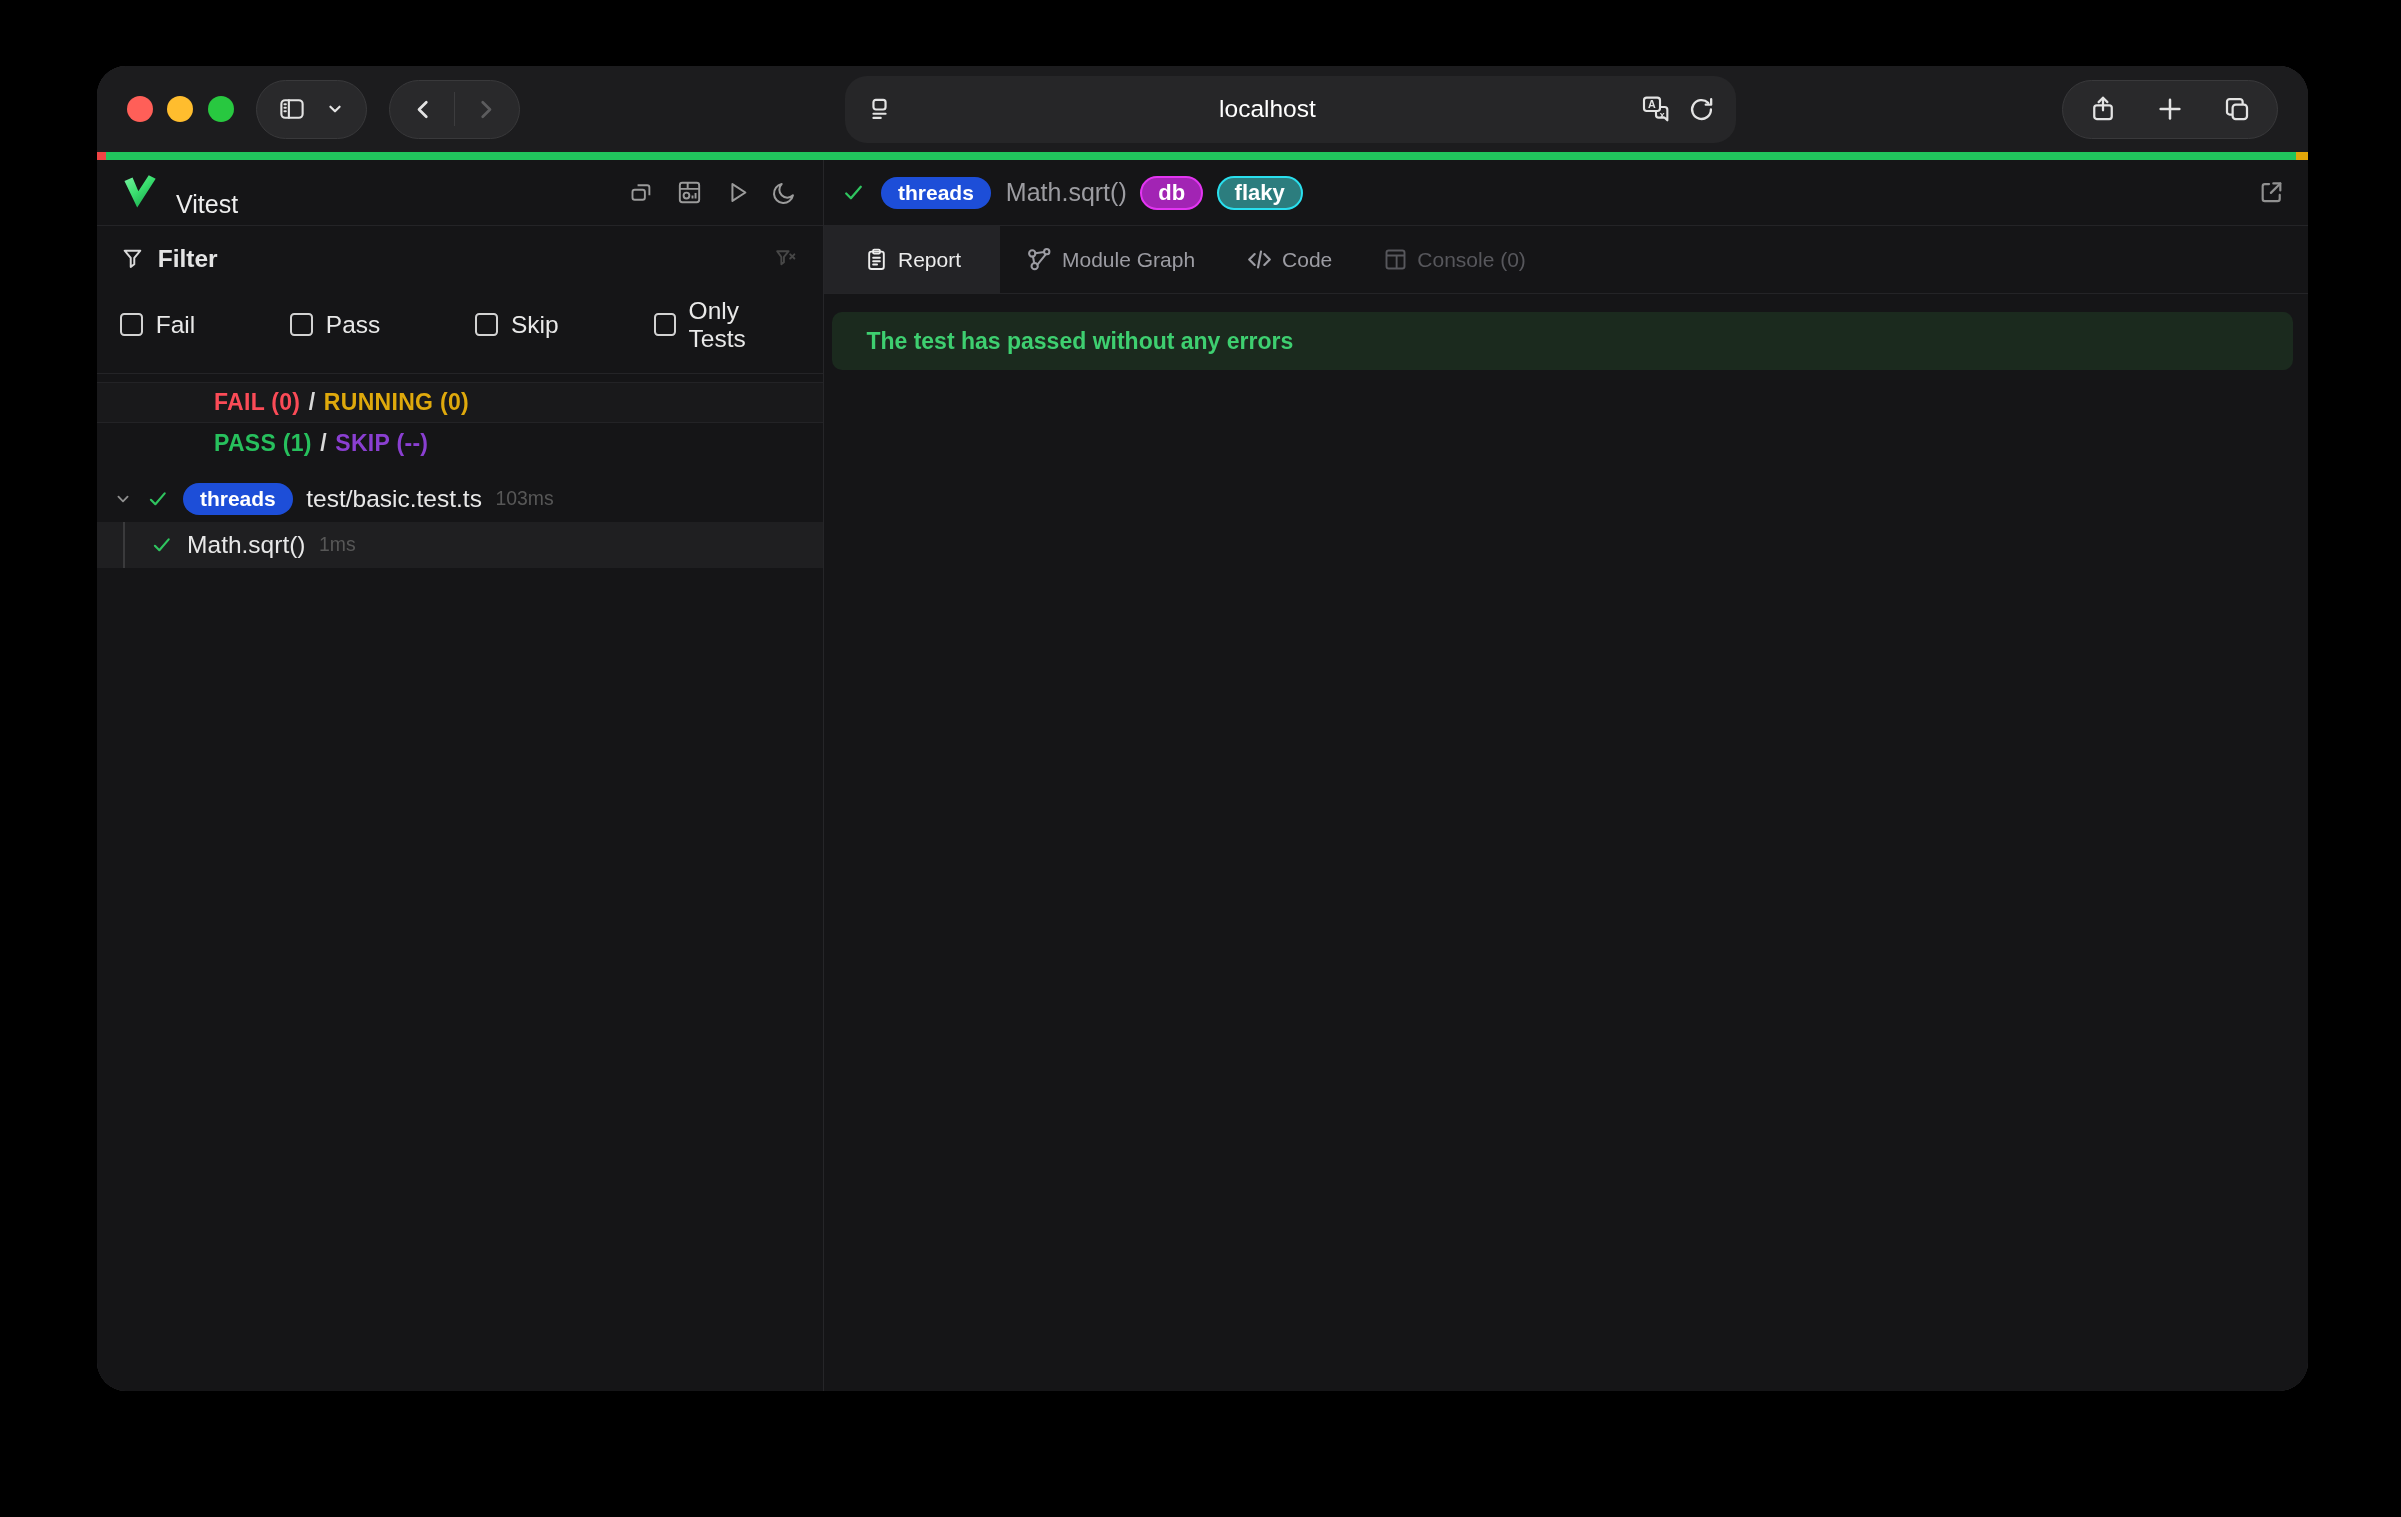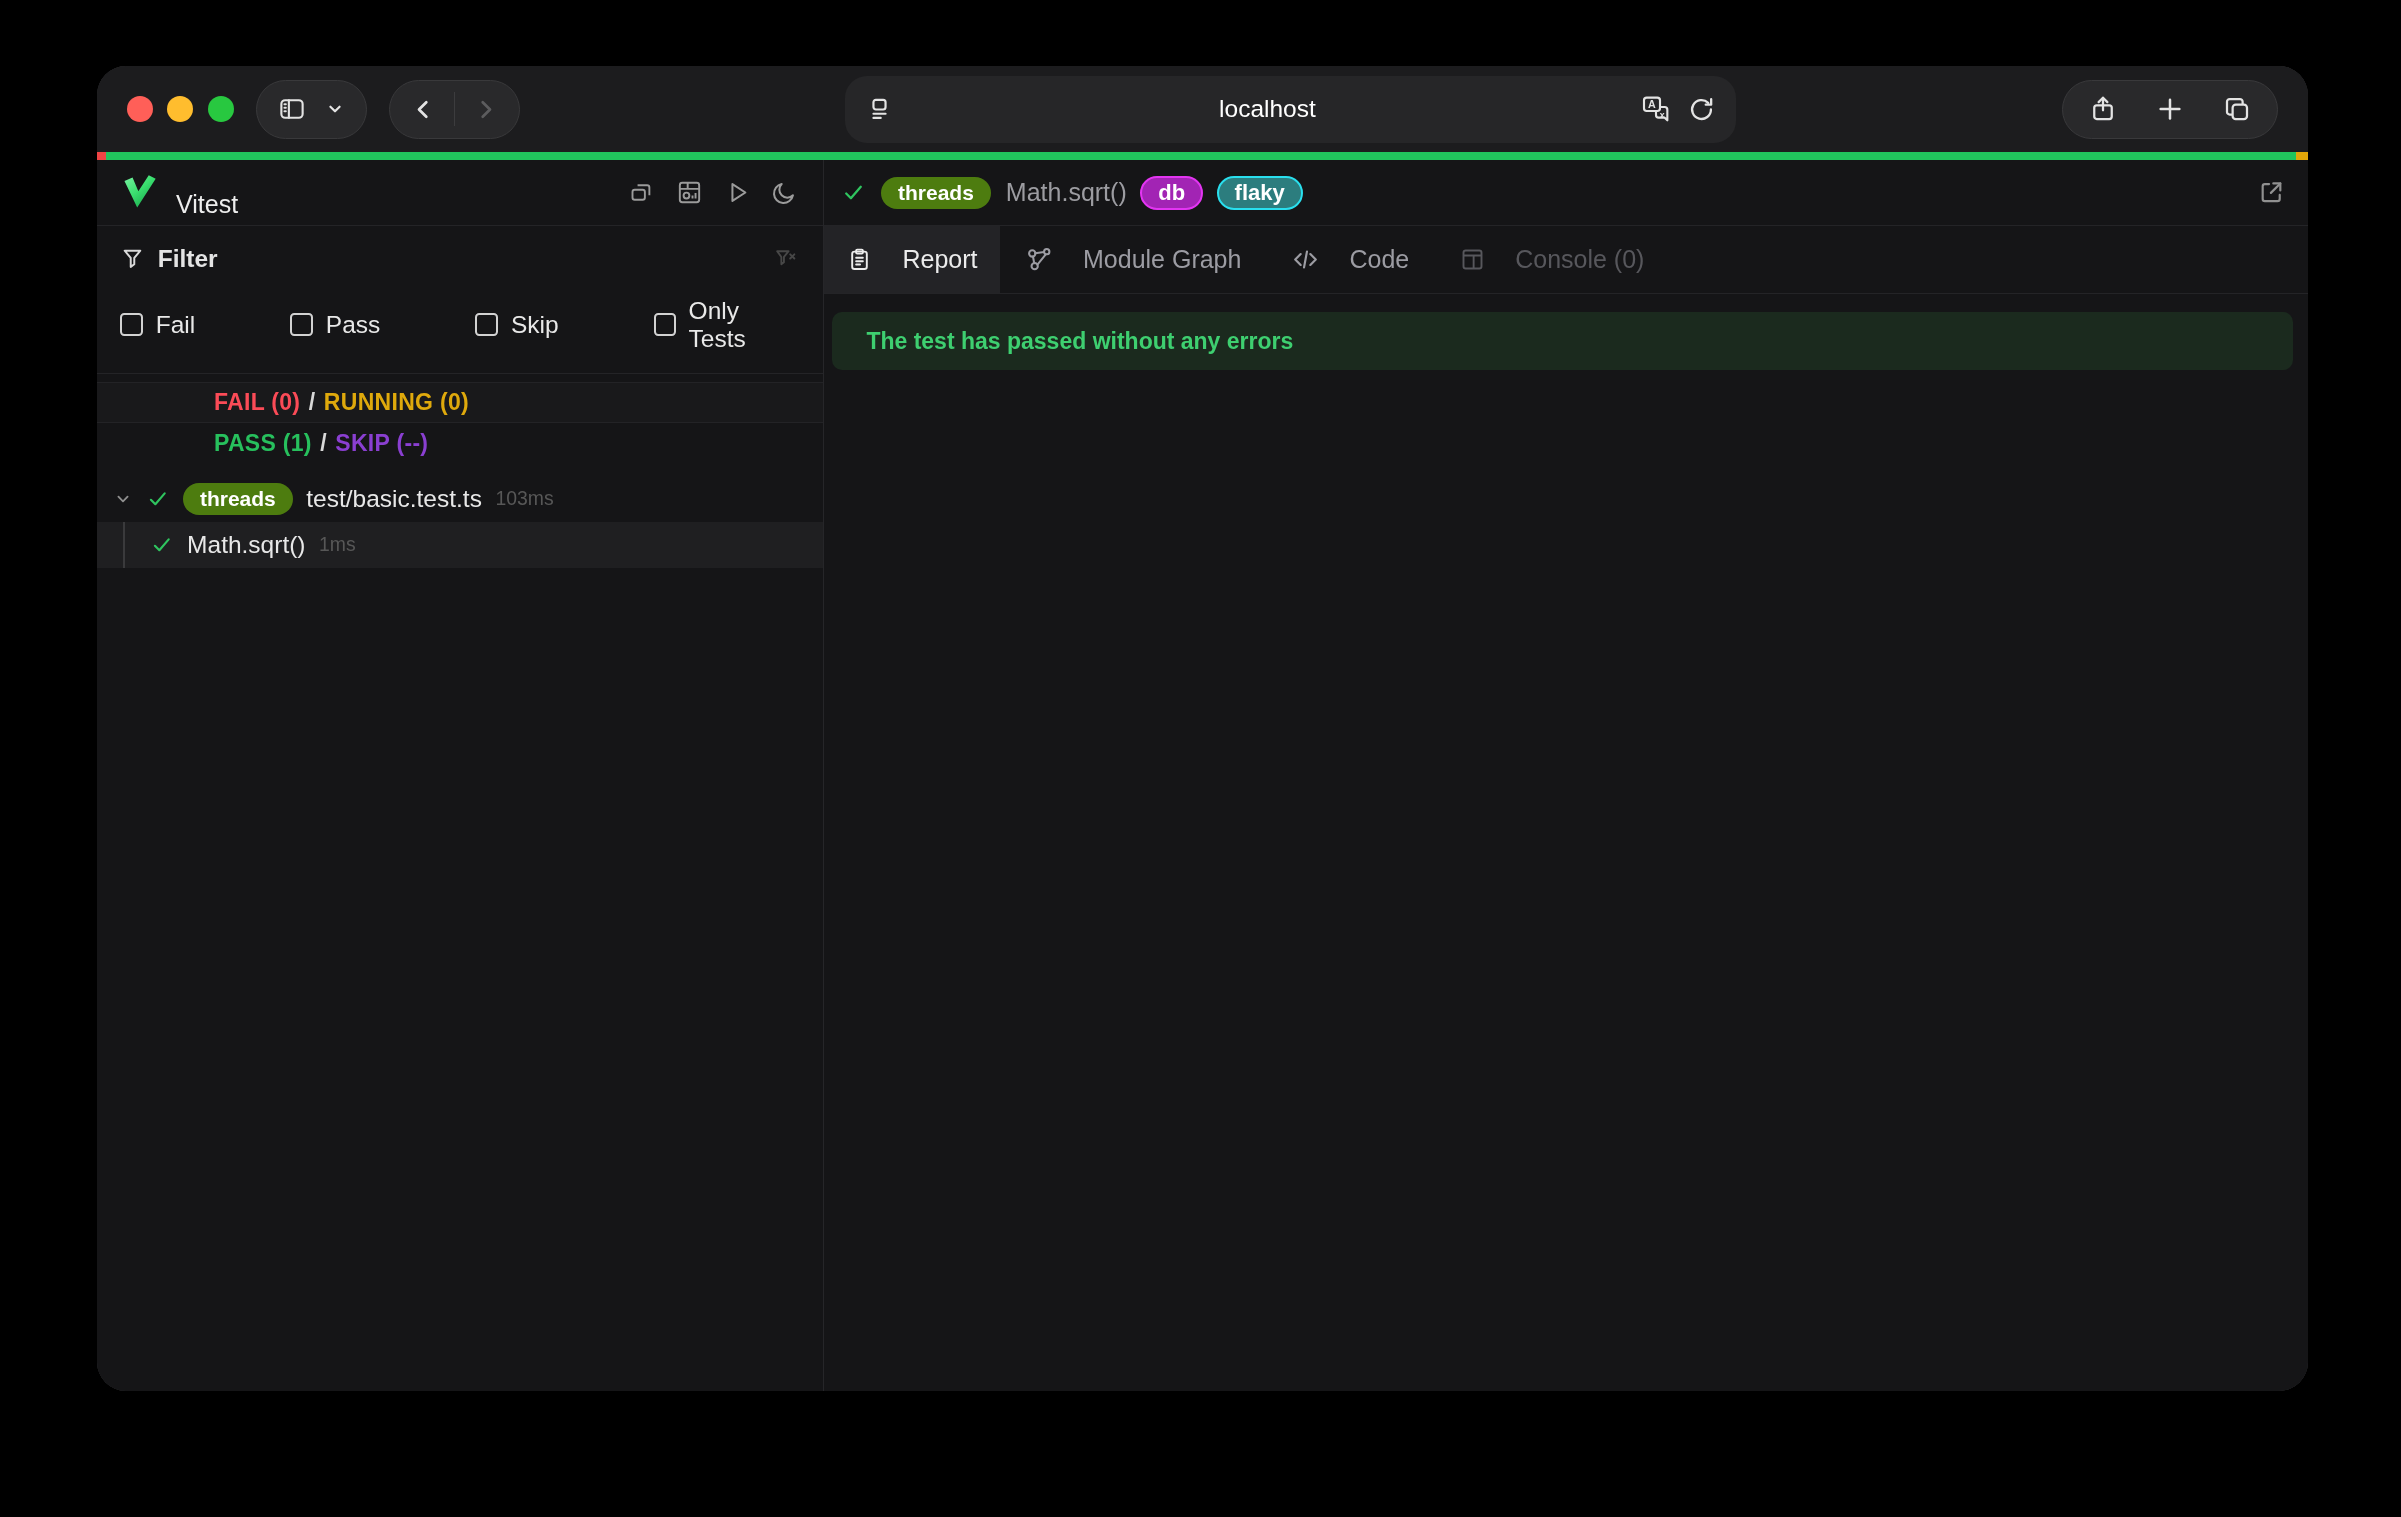--- a/index.html
+++ b/index.html
@@ -77,36 +77,36 @@
 
   
   .main-header{ height:66px; display:flex; align-items:center; padding:0 22px 0 17px; flex:0 0 auto; }
   .main-title{ margin-left:15px; font-size:25px; color:#9c9ca1; }
   .tag-pill{ font-size:22px; font-weight:700; height:34px; padding:8px 16px; border-radius:843px; color:#fff; display:inline-flex; align-items:center; margin-left:13.5px; border:2.1px solid transparent; }
   .main-header .ext{ margin-left:auto; color:#909090; display:flex; }
   .main-header .pill.project{ margin-left:15px; }
 
   
   .tabs{ height:68px; display:flex; align-items:stretch; flex:0 0 auto; }
-  .tab{ display:flex; align-items:center; gap:29px; font-size:25px; color:#9c9ca3; padding:0 25px; }
+  .tab{ display:flex; align-items:center; gap:8px; font-size:21px; color:#9c9ca3; padding:0 25px; }
   .tab.active{ background:#232326; color:#ececec; width:176px; justify-content:center; padding:0; }
   .tab.disabled{ color:#57575c;justify-content:flex-end; }
   .tab .ticon{ display:flex; }
 
   
   .banner{ margin:17.7px 15px 0 8.4px; height:58px; background:#1b2a1e; border-radius:10px; display:flex; align-items:center; padding:0 34px; flex:0 0 auto; }
   .banner span{ font-size:23px; font-weight:700; }
 
   svg{ display:block; }
 </style>
 <style>
   .progress .seg-fail{background:#ef4444}
   .progress .seg-pass{background:#21c45d}
   .progress .seg-warn{background:#e2a609}
-  .pill.project{background:#4d7c0f}
+  .pill.project{background:#1d4ed8}
   .tag-db{background:#a224b4;border-color:#e335f2}
   .tag-flaky{background:#2c7d7e;border-color:#29dfee}
   .stat-fail{color:#fb4b57}
   .stat-running{color:#dfa90c}
   .stat-pass{color:#27c05d}
   .stat-skip{color:#8a3fd1}
   .check-path{stroke:#2fc45f}
   .banner{background:#1b2a1e}
   .banner span{color:#3ecf70}
 </style></head>

